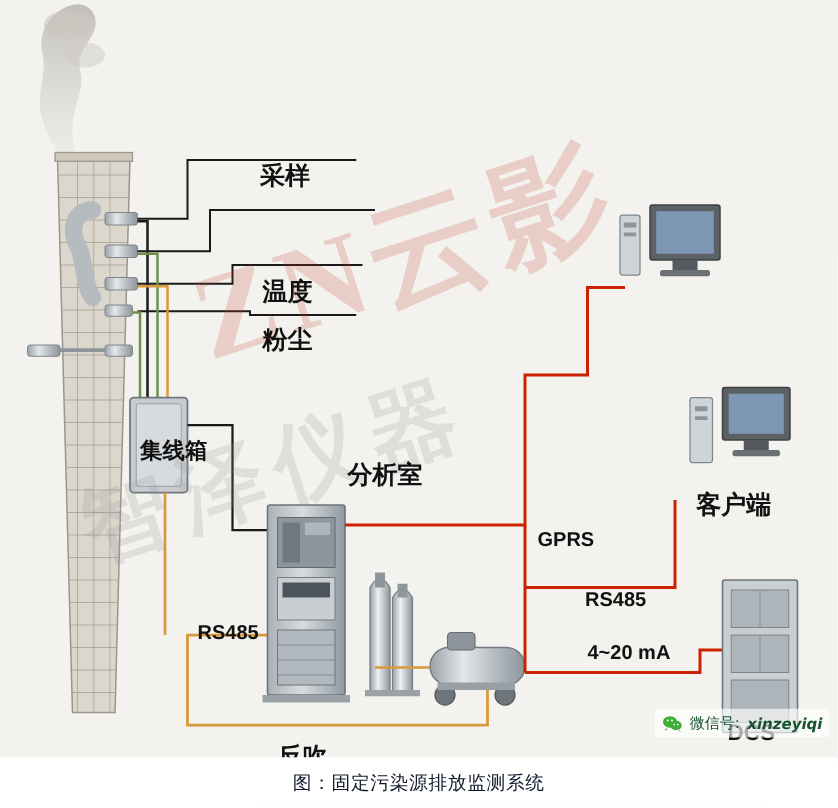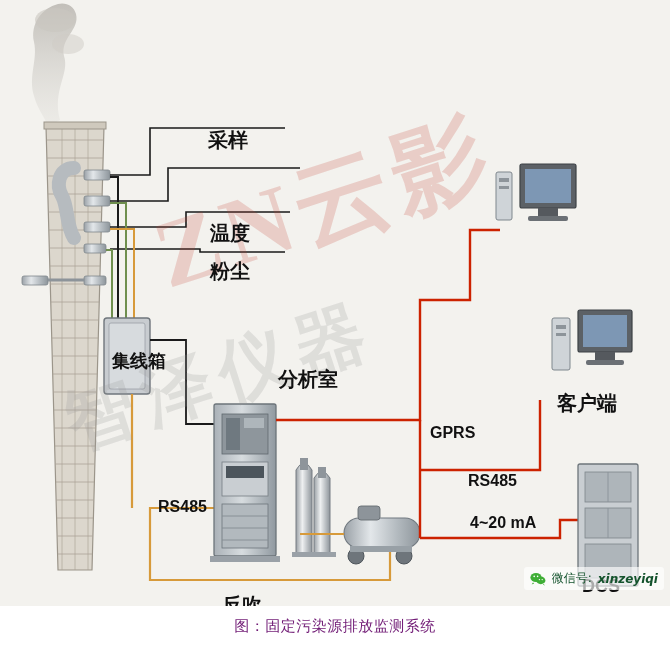--- a/index.html
+++ b/index.html
@@ -7,21 +7,21 @@
     width:670px;height:646px;
     background:#ffffff;
     font-family:"Liberation Sans","DejaVu Sans",sans-serif;
     overflow:hidden;
   }
   #stage{position:relative;width:670px;height:646px;}
   .fig{position:absolute;left:0;top:0;width:670px;height:606px;background:#f3f2ee;overflow:hidden;}
   .cap{
     position:absolute;left:0;top:606px;width:670px;height:40px;
     display:flex;align-items:center;justify-content:center;
-    font-size:15px;color:#701a75;background:#ffffff;
+    font-size:15px;color:#0f172a;background:#ffffff;
     letter-spacing:.5px;
   }
   .lbl{position:absolute;color:#111;font-weight:bold;white-space:nowrap;}
   .lbl.cn{font-family:"DejaVu Sans","Liberation Sans",sans-serif;margin-top:24px;}
   .lbl.big{font-size:20px;}
   .lbl.mid{font-size:18px;}
   .lbl.sm{font-size:16px;}
   .wmark{
     position:absolute;
     font-size:96px;font-weight:bold;

